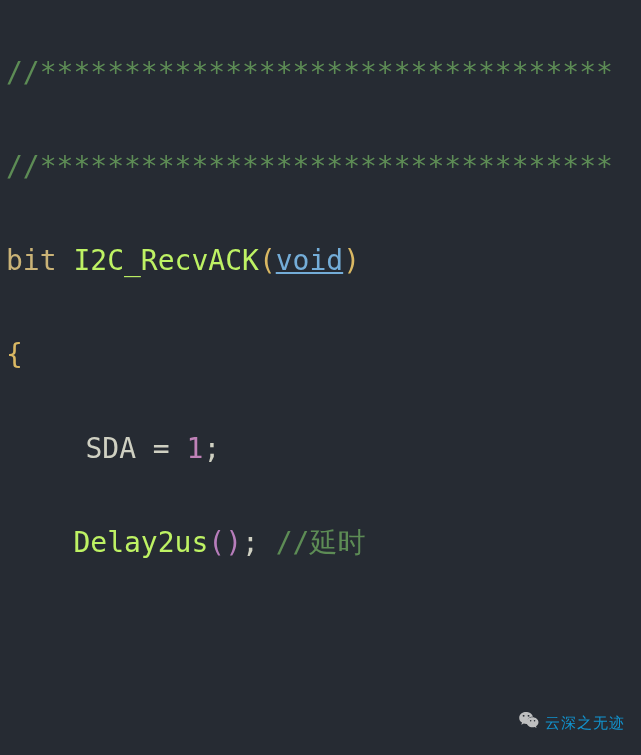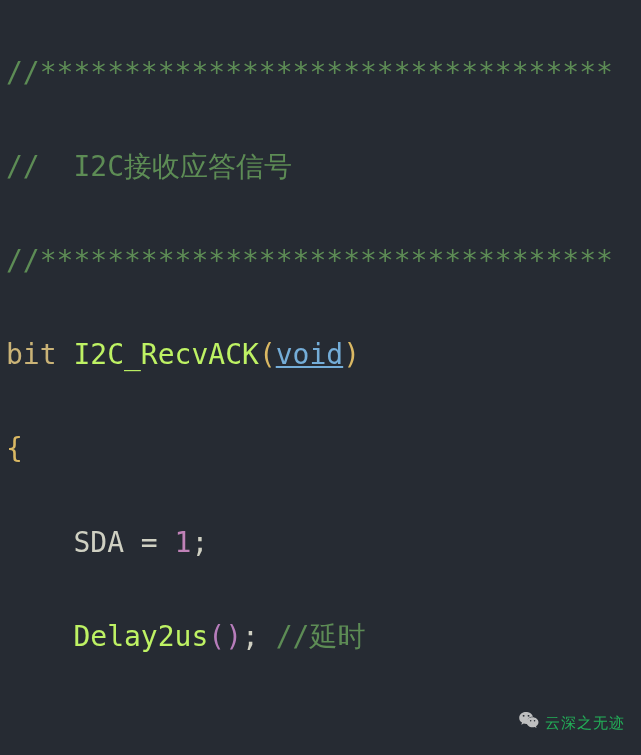--- a/index.html
+++ b/index.html
@@ -18,52 +18,51 @@
     white-space: pre;
   }
   .line { display: block; }
   .c-comment { color: #5d8c55; }
   .c-keyword-type { color: #cab377; }
   .c-fn { color: #bef264; }
   .c-paren-out { color: #dab863; }
   .c-paren-mid { color: #b77dbb; }
   .c-void { color: #74add8; text-decoration: underline; }
   .c-brace { color: #dab863; }
-  .c-ident { color: #cfd0c2; }
+  .c-ident { color: #cfd0c2; margin-left: 12px; }
   .c-op { color: #cfd0c2; }
   .c-num { color: #c082b8; }
   .c-semi { color: #cfd0c2; }
 
   .watermark {
     position: absolute;
     right: 16px;
     bottom: 20px;
     display: flex;
     align-items: center;
     gap: 6px;
     opacity: 0.85;
   }
   .watermark .wm-icon {
     width: 20px; height: 20px;
     display: inline-flex; align-items: center; justify-content: center;
   }
   .watermark .wm-icon svg { width: 20px; height: 20px; fill: #d9d9d9; }
   .watermark .wm-text {
-    color: #22c55e;
+    color: #0ea5e9;
     font-family: "PingFang SC","Microsoft YaHei", sans-serif;
     font-size: 15px;
     letter-spacing: 1px;
   }
 </style>
 </head>
 <body>
 
 <div class="code">
 <span class="line"><span class="c-comment">//**********************************</span></span>
-<span class="line"><span class="c-comment">//  I2C接收应答信号</span></span>
 <span class="line"><span class="c-comment">//**********************************</span></span>
 <span class="line"><span class="c-keyword-type">bit</span> <span class="c-fn">I2C_RecvACK</span><span class="c-paren-out">(</span><span class="c-void">void</span><span class="c-paren-out">)</span></span>
 <span class="line"><span class="c-brace">{</span></span>
 <span class="line">    <span class="c-ident">SDA</span><span class="c-op"> = </span><span class="c-num">1</span><span class="c-semi">;</span></span>
 <span class="line">    <span class="c-fn">Delay2us</span><span class="c-paren-mid">(</span><span class="c-paren-mid">)</span><span class="c-semi">;</span><span class="c-comment"> //延时</span></span>
 
 
 
 
 

